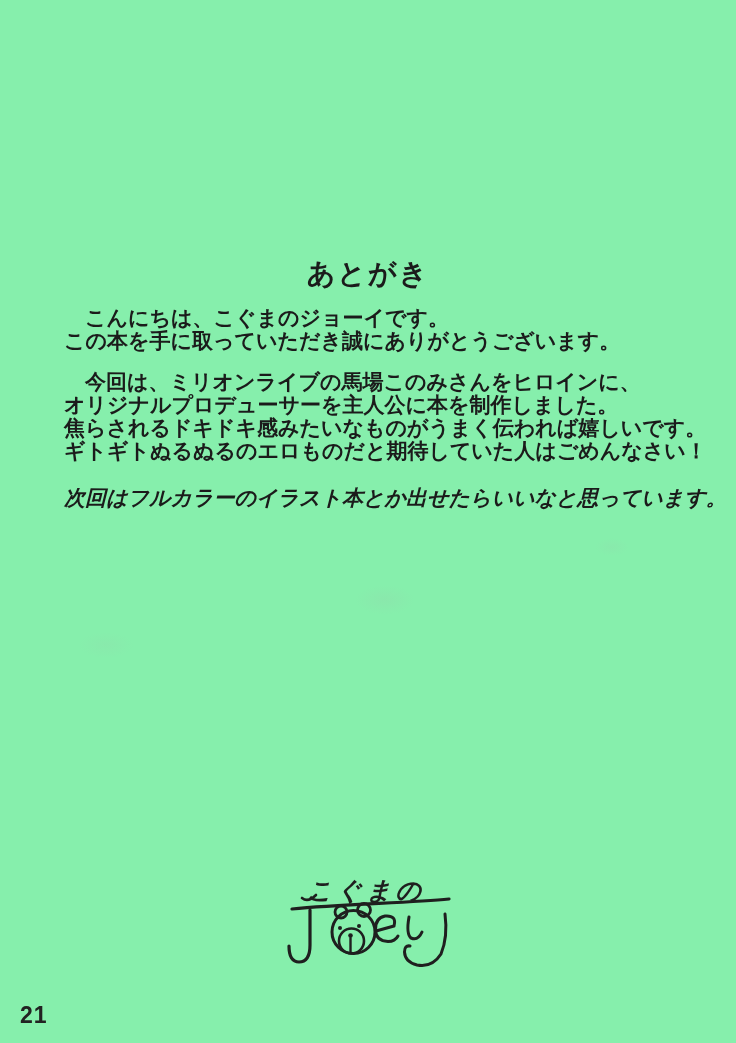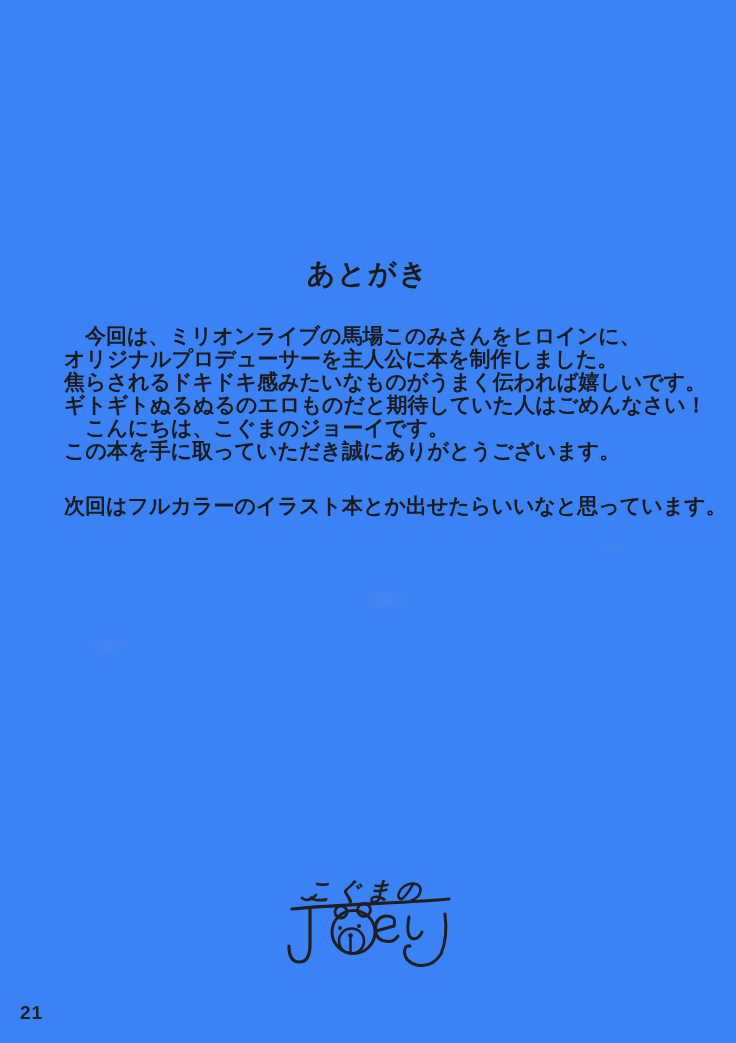--- a/index.html
+++ b/index.html
@@ -6,21 +6,21 @@
     margin: 0;
     padding: 0;
     background: #e8e8e8;
     font-family: "Liberation Sans", sans-serif;
   }
   .page {
     position: relative;
     width: 736px;
     height: 1043px;
     margin: 0 auto;
-    background: #3b82f6;
+    background: #86efac;
     color: #1c1c1c;
     overflow: hidden;
   }
   
   .afterword-title {
     position: absolute;
     top: 239px;
     left: 0;
     width: 100%;
     text-align: center;
@@ -37,21 +37,21 @@
     left: 64px;
     width: 630px;
     font-size: 21px;
     line-height: 23px;
     font-weight: 600;
     letter-spacing: 0px;
     color: #1b1b1b;
   }
   .para { margin: 0; }
   .para-2 { margin-top: 18px; }
-  .para-3 { margin-top: 32px; }
+  .para-3 { margin-top: 24px; font-style: italic; }
   .text-line { white-space: nowrap; }
   
   .artist-logo {
     position: absolute;
     left: 280px;
     top: 862px;
     width: 180px;
     height: 118px;
     font-style: italic;
   }
@@ -66,21 +66,21 @@
     stroke: #1f1f1f;
     stroke-linecap: round;
     stroke-linejoin: round;
   }
   .logo-svg .fillspot { fill: #1f1f1f; stroke: none; }
   
   .page-number {
     position: absolute;
     left: 20px;
     top: 1002px;
-    font-size: 19px;
+    font-size: 23px;
     font-weight: 600;
     letter-spacing: 1px;
     color: #222;
   }
   
   .smudge {
     position: absolute;
     pointer-events: none;
     border-radius: 50%;
   }
@@ -98,29 +98,29 @@
   }
 </style>
 </head>
 <body>
 
 <div class="page">
 
   <h1 class="afterword-title">あとがき</h1>
 
   <div class="afterword-body">
+    <p class="para para-1">
+      <span class="text-line">　こんにちは、こぐまのジョーイです。</span><br>
+      <span class="text-line">この本を手に取っていただき誠にありがとうございます。</span>
+    </p>
     <p class="para para-2">
       <span class="text-line">　今回は、ミリオンライブの馬場このみさんをヒロインに、</span><br>
       <span class="text-line">オリジナルプロデューサーを主人公に本を制作しました。</span><br>
       <span class="text-line">焦らされるドキドキ感みたいなものがうまく伝われば嬉しいです。</span><br>
       <span class="text-line">ギトギトぬるぬるのエロものだと期待していた人はごめんなさい！</span>
-    </p>
-    <p class="para para-1">
-      <span class="text-line">　こんにちは、こぐまのジョーイです。</span><br>
-      <span class="text-line">この本を手に取っていただき誠にありがとうございます。</span>
     </p>
     <p class="para para-3">
       <span class="text-line">次回はフルカラーのイラスト本とか出せたらいいなと思っています。</span><br>
     </p>
   </div>
 
   <div class="artist-logo">
     <svg class="logo-svg" viewBox="0 0 180 118" role="img" aria-label="Joey">
 
       <text x="86" y="37" font-size="25" letter-spacing="4" text-anchor="middle">こぐまの</text>

